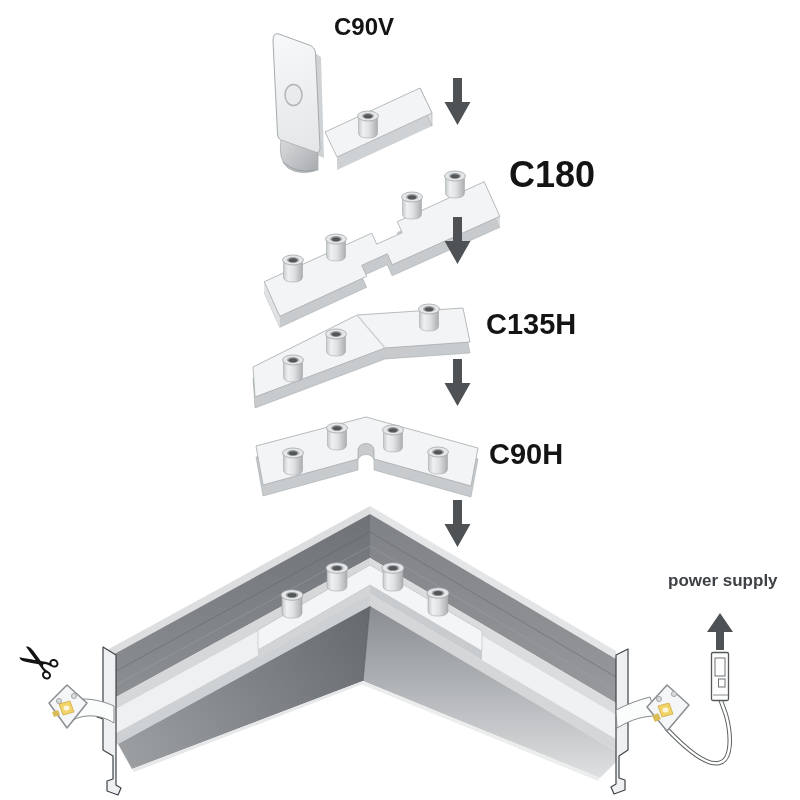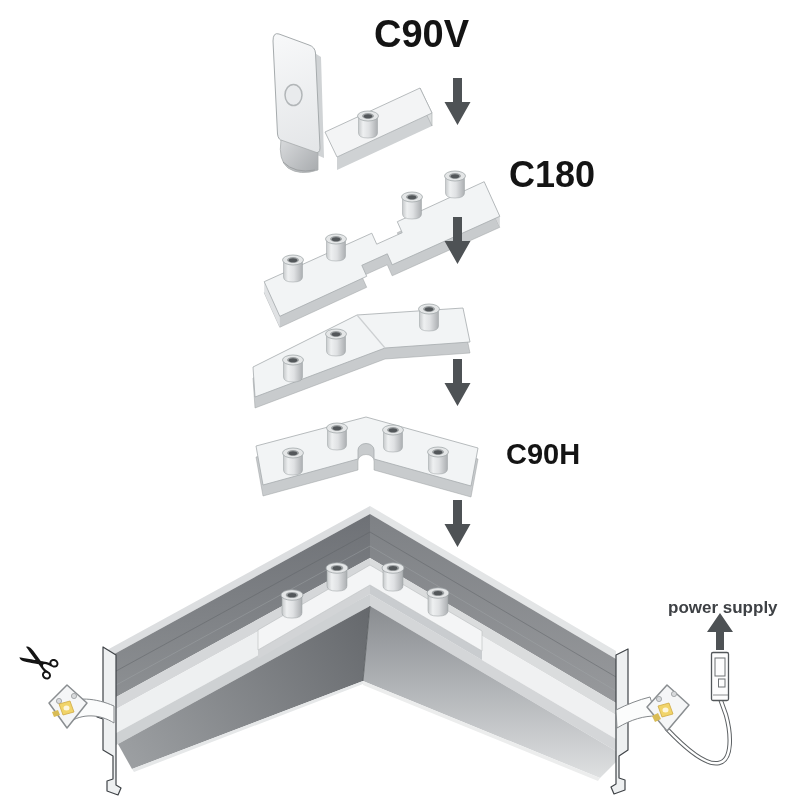--- a/index.html
+++ b/index.html
@@ -1,25 +1,25 @@
 <!DOCTYPE html>
 <html><head>
 <meta charset="utf-8">
 <style>
   html,body{margin:0;padding:0;background:#ffffff;}
   #stage{position:relative;width:800px;height:800px;background:#ffffff;overflow:hidden;
          font-family:"Liberation Sans",sans-serif;}
   #scene{position:absolute;left:0;top:0;}
   .lbl{position:absolute;font-weight:700;color:#141414;white-space:nowrap;
        font-family:"Liberation Sans",sans-serif;}
-  #lbl-c90v {left:334px;top:13px;font-size:38px;margin-left:40px;}
+  #lbl-c90v {left:334px;top:13px;font-size:24px;}
   #lbl-c180 {left:509px;top:154px;font-size:36px;}
   #lbl-c135h{left:486px;top:308px;font-size:29px;}
-  #lbl-c90h {left:489px;top:438px;font-size:29px;margin-left:17px;}
-  #lbl-ps   {left:668px;top:598px;font-size:17px;color:#3e4145;}
+  #lbl-c90h {left:489px;top:438px;font-size:29px;}
+  #lbl-ps   {left:668px;top:571px;font-size:17px;color:#3e4145;}
 </style>
 </head>
 <body>
 
 <div id="stage">
 
 <svg id="scene" width="800" height="800" viewBox="0 0 800 800">
   <defs>
     <linearGradient id="gPost" gradientUnits="userSpaceOnUse" x1="-10" y1="0" x2="10" y2="0">
       <stop offset="0" stop-color="#c2c5c7"></stop>
@@ -180,16 +180,17 @@
       <rect x="715" y="658" width="10" height="18" fill="none" stroke="#6e7275" stroke-width="1"></rect>
       <rect x="718.5" y="679" width="6.5" height="8" fill="none" stroke="#6e7275" stroke-width="1"></rect>
       <line x1="713" y1="695" x2="728" y2="695" stroke="#6e7275" stroke-width="0.8"></line>
     </g>
     <path d="M716,650 L724,650 L724,632 L733,632 L720,613 L707,632 L716,632 Z" fill="#4e5255"></path>
   </g>
 </svg>
 
 <div class="lbl" id="lbl-c90v">C90V</div>
 <div class="lbl" id="lbl-c180">C180</div>
+<div class="lbl" id="lbl-c135h">C135H</div>
 <div class="lbl" id="lbl-c90h">C90H</div>
 <div class="lbl" id="lbl-ps">power supply</div>
 
 </div>
 
 </body></html>

